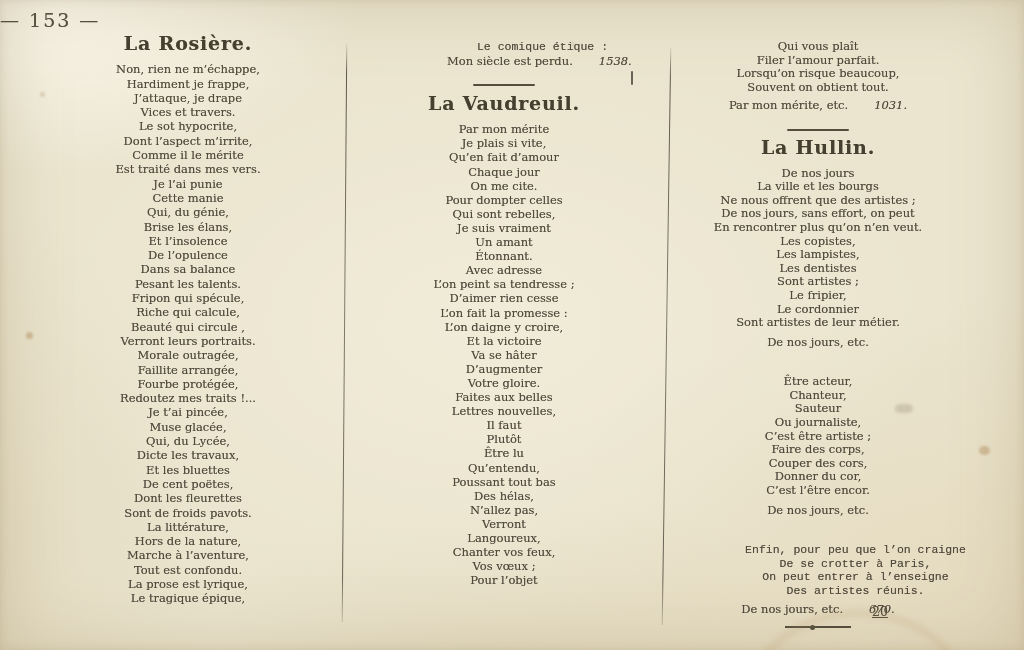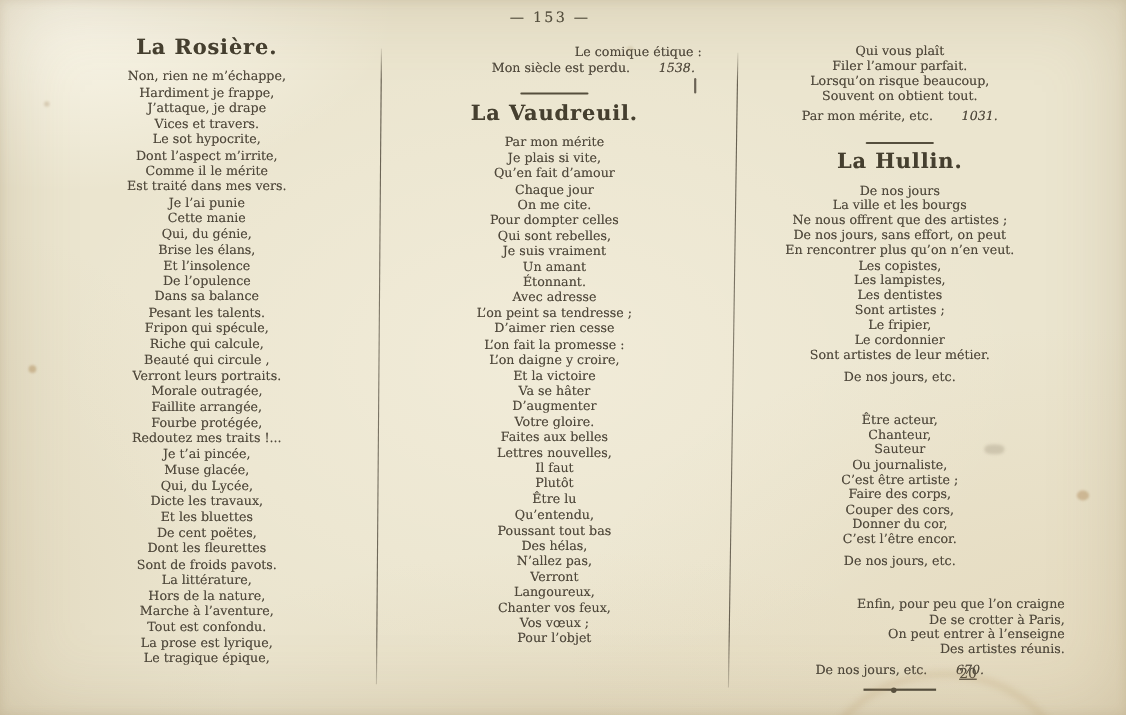--- a/index.html
+++ b/index.html
@@ -10,22 +10,22 @@
       radial-gradient(ellipse 430px 250px at 6% 0%, rgba(255,253,244,0.75), rgba(255,253,244,0) 70%),
       radial-gradient(ellipse 600px 380px at 48% 50%, rgba(255,250,238,0.30), rgba(255,250,238,0) 75%),
       radial-gradient(ellipse 650px 420px at 96% 92%, rgba(205,178,130,0.20), rgba(205,178,130,0) 72%),
       radial-gradient(ellipse 320px 520px at 0% 88%, rgba(190,168,125,0.16), rgba(190,168,125,0) 70%),
       radial-gradient(ellipse 500px 200px at 50% 100%, rgba(200,175,130,0.14), rgba(200,175,130,0) 75%);
     box-shadow: inset 0 0 70px rgba(140,115,70,0.25), inset 0 0 10px rgba(120,95,55,0.15);
     font-family:"DejaVu Serif","Liberation Serif",serif;
     color:#4f483b;
   }
   .folio{
-    position:absolute;top:9px;left:0;right:24px;text-align:center;
-    font-size:13px;letter-spacing:2px;color:#56503f;
+    position:absolute;top:9px;left:0;right:24px;text-align:left;
+    font-size:19px;letter-spacing:2px;color:#56503f;
     text-shadow:0 0 0.5px rgba(86,80,63,0.55);
   }
   .divider{
     position:absolute;width:1px;
     background:linear-gradient(to bottom,
       rgba(70,63,50,0.10), rgba(70,63,50,0.85) 5%,
       rgba(70,63,50,0.65) 45%, rgba(70,63,50,0.80) 92%,
       rgba(70,63,50,0.20));
   }
   .d1{left:344px;top:44px;height:578px;transform:rotate(0.45deg);}
@@ -35,21 +35,21 @@
   .col{position:absolute;text-align:center;font-size:11.5px;
     text-shadow:0 0 0.5px rgba(79,72,59,0.5);}
   .col1{left:33px;top:36px;width:310px;line-height:14.3px;}
   .col2{left:370px;top:40px;width:268px;line-height:14.1px;}
   .col3{left:668px;top:40px;width:300px;line-height:13.6px;}
   .heading{font-weight:bold;font-size:19px;letter-spacing:0.8px;color:#453f2f;margin:10px 0 0;}
   .col .heading:first-child{margin-top:0;}
   .heading + .verse{margin-top:12px;}
   .verse{margin-top:26px;}
   .col .verse:first-child{margin-top:0;}
-  .verse.left{text-align:right;}
+  .verse.left{text-align:center;font-family:Liberation Mono, monospace;}
   .vline{white-space:nowrap;}
   .versenum{margin-top:5px;white-space:nowrap;}
   .versenum.left{text-align:left;margin-top:0;}
   .vn-num{margin-left:26px;font-style:italic;}
   .refrain{margin:6px 0;}
   .rule{width:62px;height:2px;margin:16px auto 0;background:#554e3d;border-radius:1px;}
   .tailpiece{position:relative;width:66px;height:6px;margin:8px auto 0;}
   .tailpiece::before{content:"";position:absolute;left:0;right:0;top:2px;height:1.5px;background:#554e3d;}
   .tailpiece::after{content:"";position:absolute;left:42%;top:0.5px;width:5px;height:5px;
     margin-left:-2.5px;background:#554e3d;border-radius:50%;}

